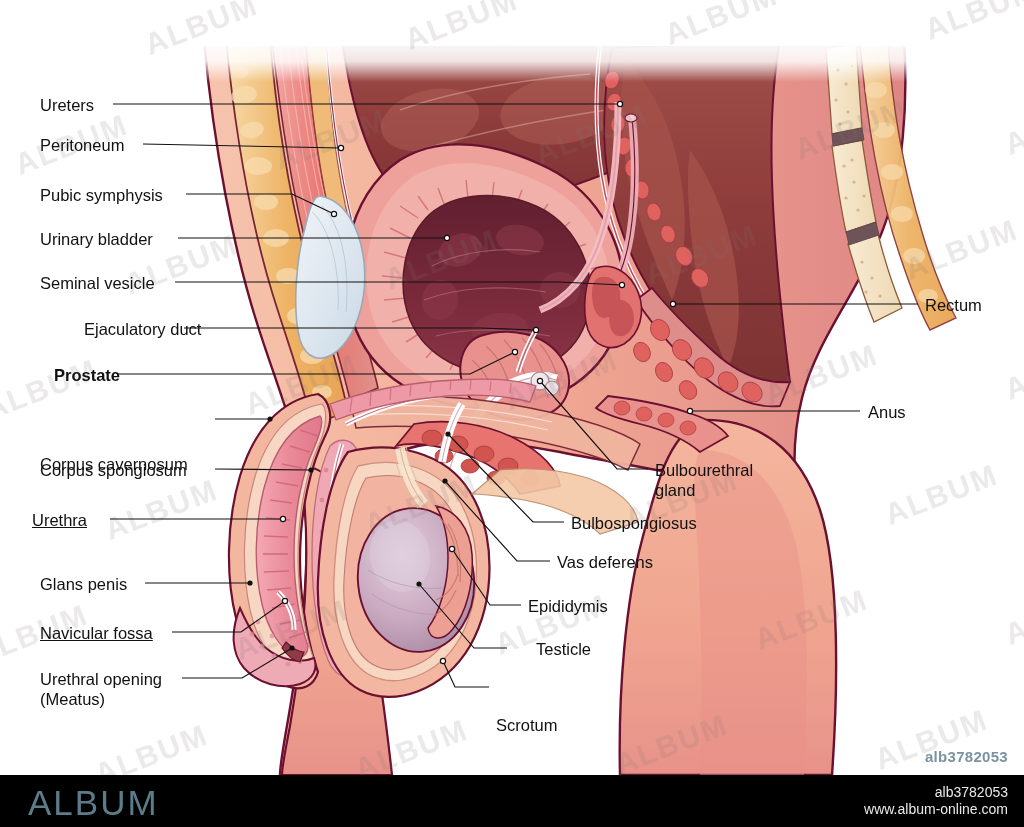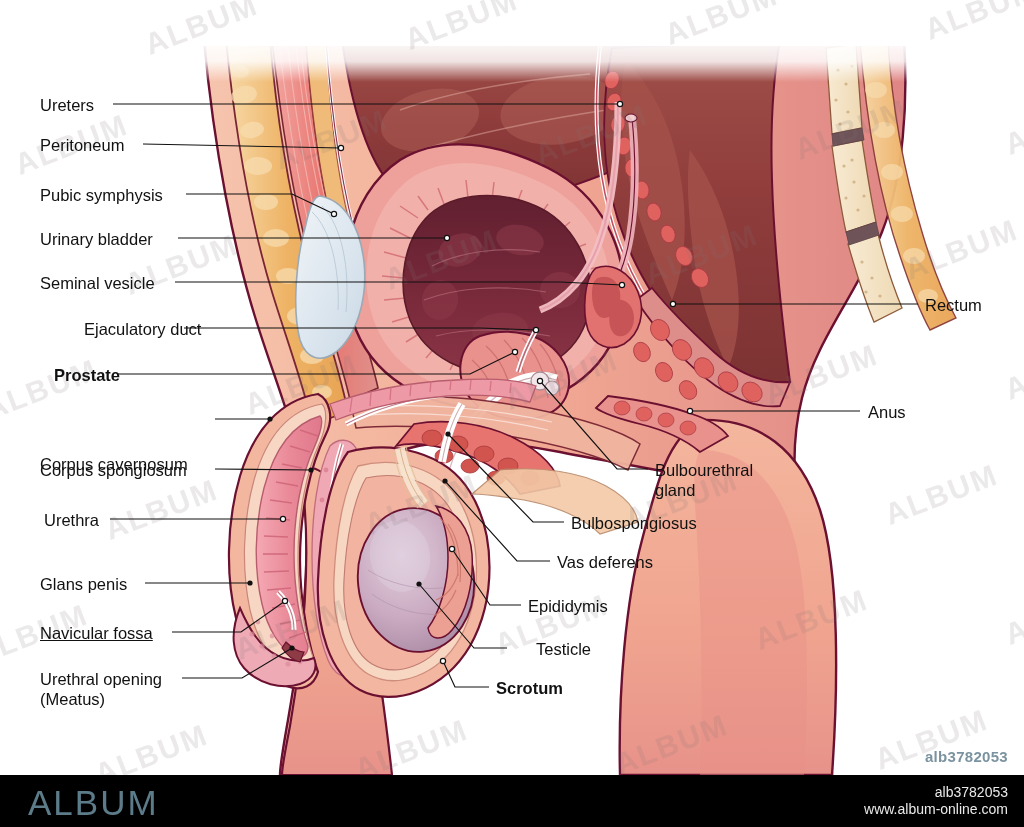--- a/index.html
+++ b/index.html
@@ -599,35 +599,35 @@
   <div id="labels">
     <div class="lbl" style="left:40px;top:96px;">Ureters</div>
     <div class="lbl" style="left:40px;top:136px;">Peritoneum</div>
     <div class="lbl" style="left:40px;top:186px;">Pubic symphysis</div>
     <div class="lbl" style="left:40px;top:230px;">Urinary bladder</div>
     <div class="lbl" style="left:40px;top:274px;">Seminal vesicle</div>
     <div class="lbl" style="left:40px;top:320px;margin-left:44px;">Ejaculatory duct</div>
     <div class="lbl" style="left:54px;top:366px;font-weight:bold;">Prostate</div>
     <div class="lbl" style="left:40px;top:429px;margin-top:26px;">Corpus cavernosum</div>
     <div class="lbl" style="left:40px;top:461px;">Corpus spongiosum</div>
-    <div class="lbl" style="left:44px;top:511px;">Urethra</div>
+    <div class="lbl" style="left:32px;top:511px;text-decoration:underline;">Urethra</div>
     <div class="lbl" style="left:40px;top:575px;">Glans penis</div>
     <div class="lbl" style="left:40px;top:624px;text-decoration:underline;">Navicular fossa</div>
     <div class="lbl" style="left:40px;top:670px;">Urethral opening</div>
     <div class="lbl" style="left:40px;top:690px;">(Meatus)</div>
 
     <div class="lbl r" style="left:925px;top:296px;">Rectum</div>
     <div class="lbl r" style="left:868px;top:403px;">Anus</div>
     <div class="lbl r" style="left:655px;top:461px;">Bulbourethral</div>
     <div class="lbl r" style="left:655px;top:481px;text-align:center;">gland</div>
     <div class="lbl r" style="left:571px;top:514px;">Bulbospongiosus</div>
     <div class="lbl r" style="left:557px;top:553px;">Vas deferens</div>
     <div class="lbl r" style="left:528px;top:597px;">Epididymis</div>
     <div class="lbl r" style="left:536px;top:640px;">Testicle</div>
-    <div class="lbl r" style="left:496px;top:679px;font-weight:bold;">Scrotum</div>
+    <div class="lbl r" style="left:496px;top:716px;">Scrotum</div>
   </div>
 
   <div id="idtop">alb3782053</div>
 
   <div id="footer">
     <div id="brand">ALBUM</div>
     <div id="fright">
       <div>alb3782053</div>
       <div>www.album-online.com</div>
     </div>

